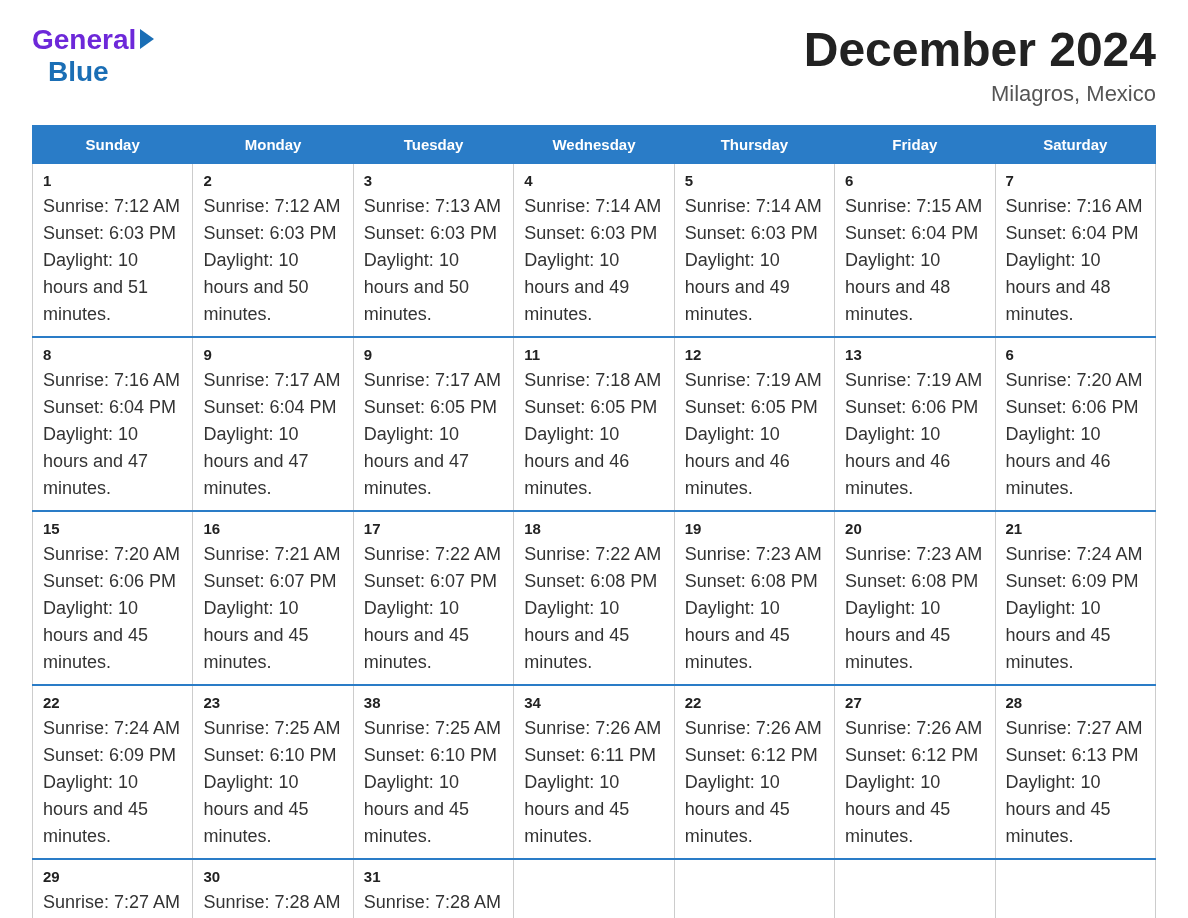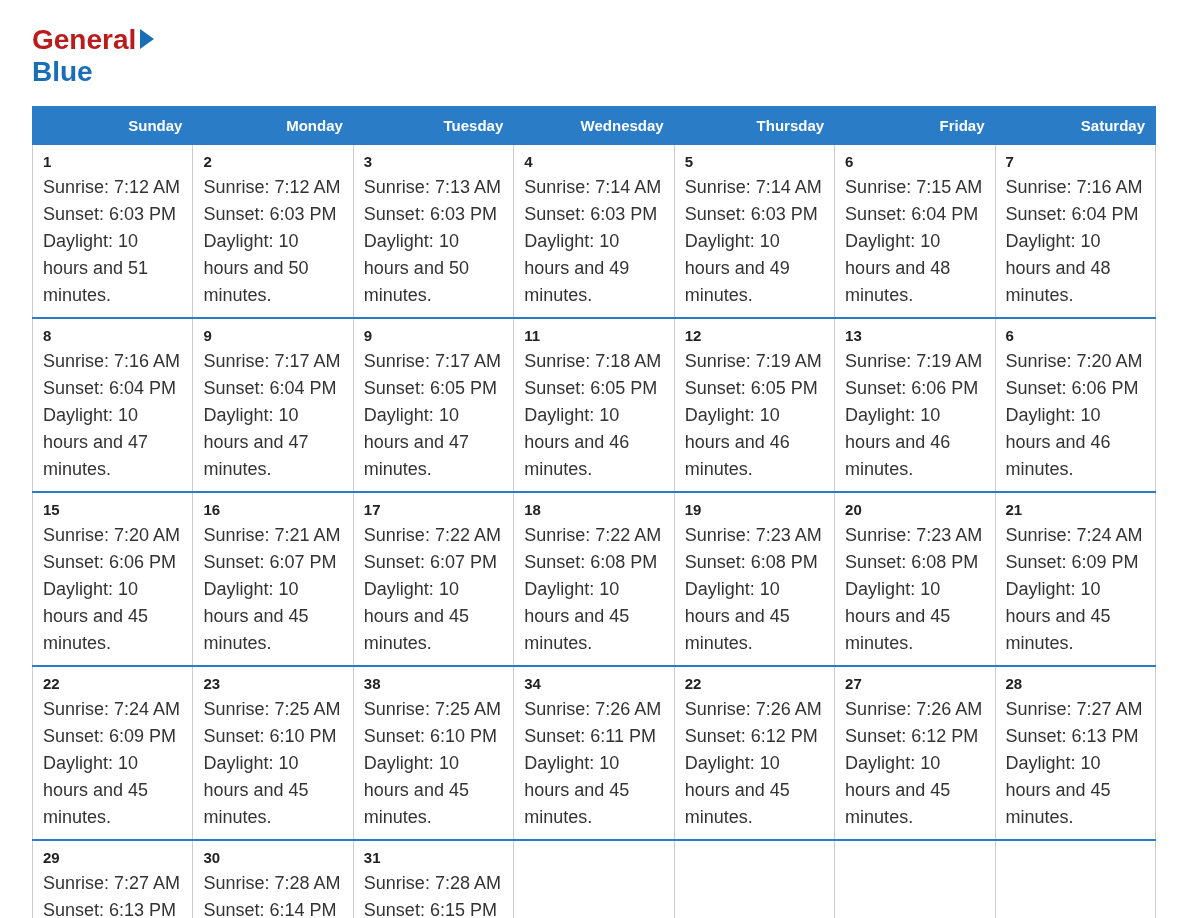--- a/index.html
+++ b/index.html
@@ -12,28 +12,29 @@
     }
     .header {
       display: flex;
       justify-content: space-between;
       align-items: flex-start;
       margin-bottom: 18px;
     }
     .logo-text-general {
       font-size: 28px;
       font-weight: bold;
-      color: #b91c1c;
+      color: #6d28d9;
       font-family: Arial, sans-serif;
     }
     .logo-text-blue {
       font-size: 28px;
       font-weight: bold;
       color: #1a6eb5;
       font-family: Arial, sans-serif;
+      margin-left: 16px;
     }
     .title-section {
       text-align: right;
     }
     .month-title {
       font-size: 48px;
       font-weight: bold;
       color: #222;
       line-height: 1.1;
     }
@@ -45,21 +46,21 @@
     table {
       width: 100%;
       border-collapse: collapse;
     }
     thead tr th {
       background-color: #2a7cc7;
       color: #fff;
       font-size: 15px;
       font-weight: bold;
       padding: 10px 10px;
-      text-align: right;
+      text-align: center;
       border: 1px solid #2a7cc7;
     }
     tbody tr td {
       border: 1px solid #ccc;
       vertical-align: top;
       padding: 8px 10px;
       min-height: 90px;
       font-size: 13px;
       color: #333;
       width: 14.28%;
@@ -103,20 +104,24 @@
 </head>
 <body>
 
 <div class="header">
   <div class="logo-wrapper">
     <div class="logo-line1">
       <span class="logo-text-general">General</span>
       <span class="logo-triangle"></span>
     </div>
     <span class="logo-text-blue">Blue</span>
+  </div>
+  <div class="title-section">
+    <div class="month-title">December 2024</div>
+    <div class="location">Milagros, Mexico</div>
   </div>
 </div>
 
 <table>
   <thead>
     <tr>
       <th>Sunday</th>
       <th>Monday</th>
       <th>Tuesday</th>
       <th>Wednesday</th>

